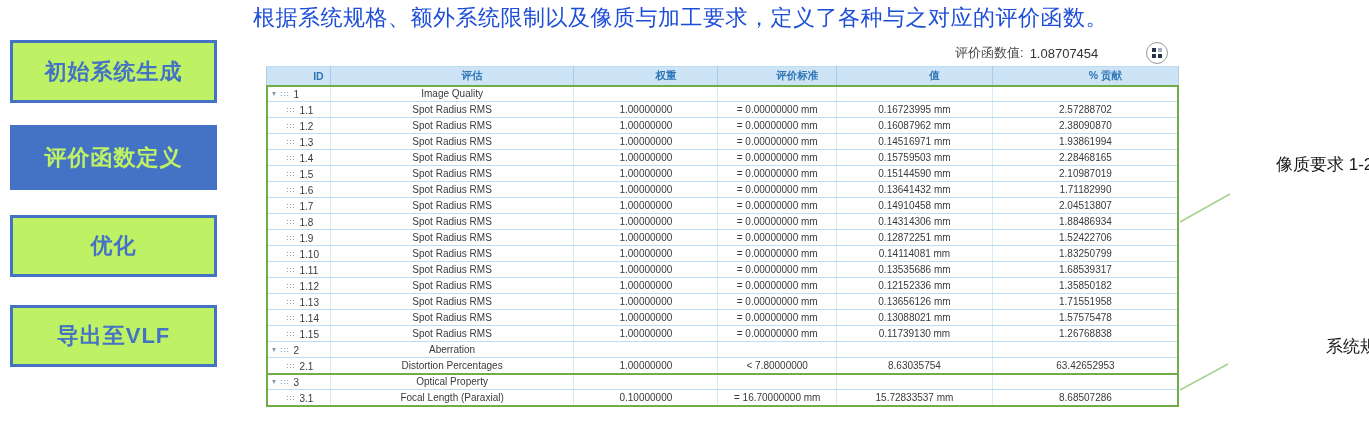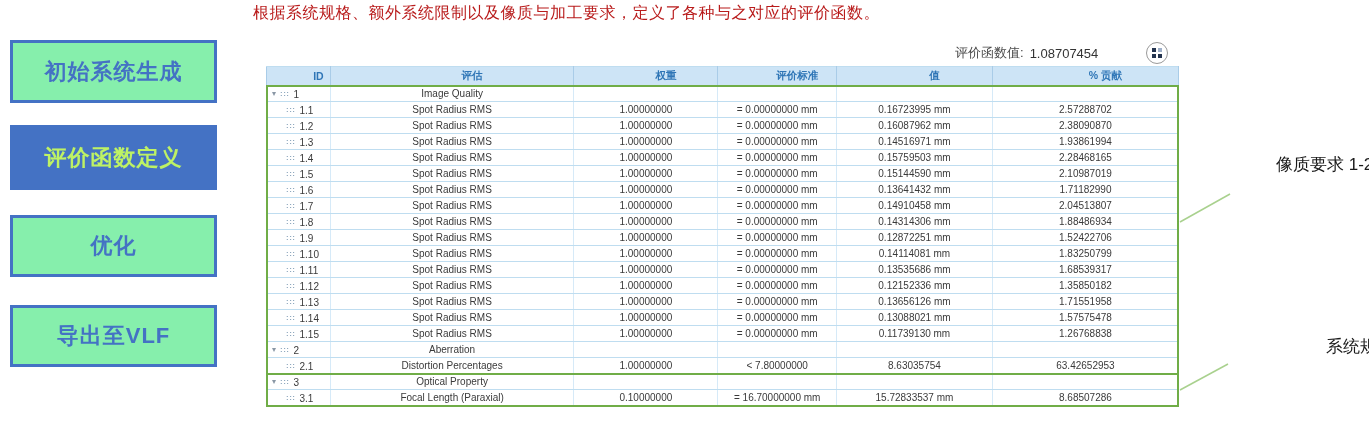--- a/index.html
+++ b/index.html
@@ -11,26 +11,26 @@
     --outline-green:#70AD47;
     --connector-green:#A9D18E;
     --body-text:#3A3A3A;
   }
   *{margin:0;padding:0;box-sizing:border-box;}
   html,body{background:#fff;}
   body{font-family:"Liberation Sans","DejaVu Sans",sans-serif;}
   .slide{position:relative;width:1369px;height:421px;background:#fff;overflow:hidden;}
 
   
-  .page-title{position:absolute;left:253px;top:3px;width:910px;font-size:16px;color:#b91c1c;
+  .page-title{position:absolute;left:253px;top:3px;width:910px;font-size:22px;color:#1d4ed8;
     letter-spacing:.5px;white-space:nowrap;}
 
   
   .flow-btn{position:absolute;left:10px;width:207px;display:flex;align-items:center;justify-content:center;
-    border:3px solid var(--accent-blue);background:#86efac;color:var(--accent-blue);
+    border:3px solid var(--accent-blue);background:#bef264;color:var(--accent-blue);
     font-size:22px;font-weight:bold;cursor:pointer;letter-spacing:1px;}
   .flow-btn.active{background:var(--accent-blue);color:#bef264;border-color:var(--accent-blue);}
   .flow-btn:nth-child(1){top:40px;height:63px;}
   .flow-btn:nth-child(2){top:125px;height:65px;}
   .flow-btn:nth-child(3){top:215px;height:62px;}
   .flow-btn:nth-child(4){top:305px;height:62px;}
 
   
   .merit-bar{position:absolute;left:955px;top:44px;display:flex;align-items:center;font-size:13px;color:#4a4a4a;}
   .merit-label{margin-right:6px;}

